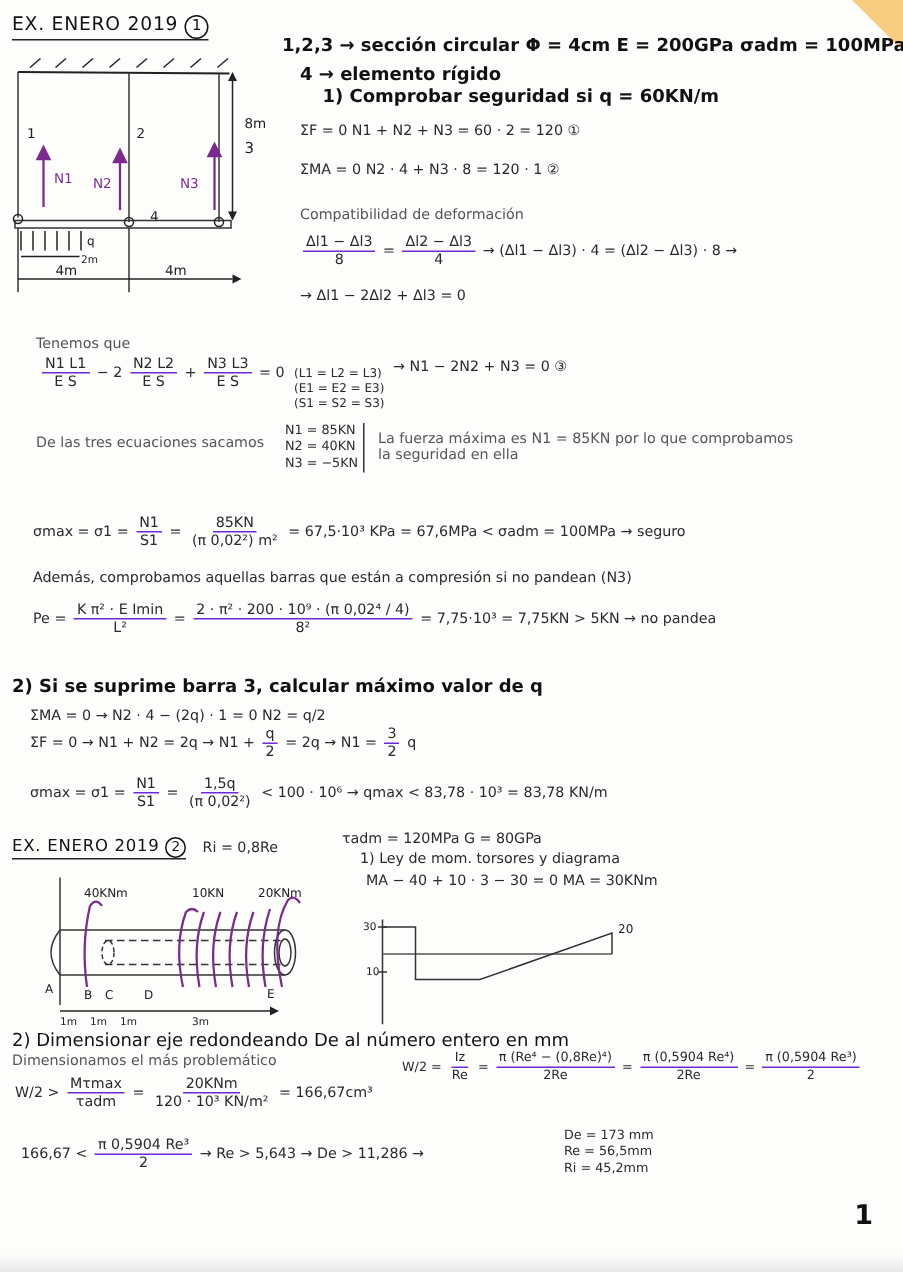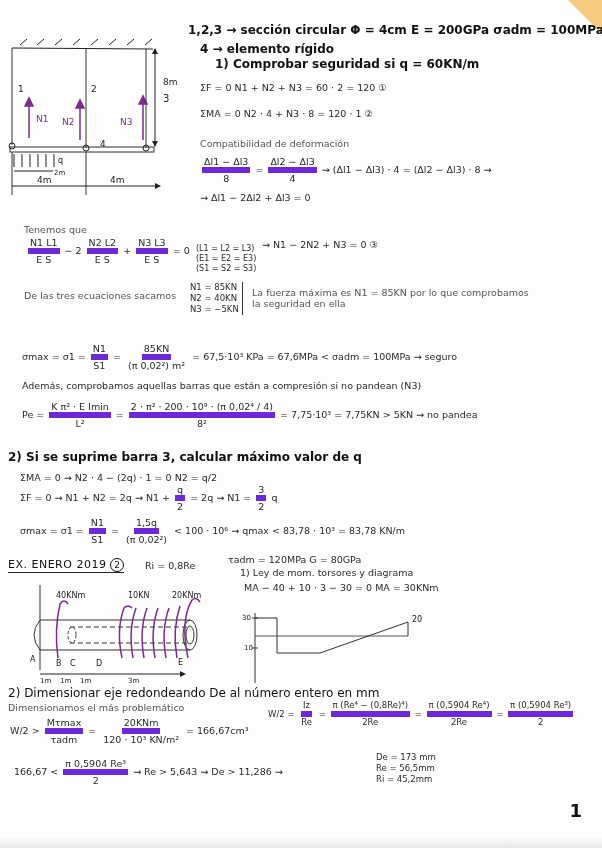--- a/index.html
+++ b/index.html
@@ -7,33 +7,37 @@
        font-family:"DejaVu Sans",sans-serif;color:#222;}
   .page{position:absolute;inset:0;background:#fdfdfc;}
   .corner{position:absolute;right:0;top:0;width:0;height:0;
           border-top:34px solid #f4c46a;border-left:34px solid transparent;opacity:.85;}
   .t{position:absolute;white-space:nowrap;font-size:9.5px;line-height:11px;color:#2a2a2a;}
   .b{font-weight:bold;color:#111;font-size:12px;}
   .h{font-size:12.5px;letter-spacing:.5px;color:#111;}
   .u{border-bottom:1px solid #222;}
   .light{color:#555;text-align:right;}
   .frac{display:inline-flex;flex-direction:column;align-items:center;vertical-align:middle;margin:0 2px;}
-  .frac .num{border-bottom:6px solid #6d28d9;padding:0 2px;}
+  .frac .num{border-bottom:1px solid #6d28d9;padding:0 2px;}
   .frac .den{padding:0 2px;}
   .pagenum{position:absolute;right:20px;top:800px;font-size:18px;font-weight:bold;color:#111;}
   svg{position:absolute;}
   .bot-shadow{position:absolute;left:0;right:0;bottom:0;height:12px;
               background:linear-gradient(to bottom,#fdfdfc,#e8e8e8);}
 </style>
 </head>
 <body>
 
 <div class="page">
   <div class="corner"></div>
 
+  <div class="t h u" style="left:8px;top:10px;">
+    <span>EX. ENERO 2019</span>
+    <span style="display:inline-block;width:14px;height:14px;border:1.3px solid #111;border-radius:50%;text-align:center;line-height:14px;font-size:10px;">1</span>
+  </div>
 
   <svg width="185" height="165" style="left:5px;top:30px;">
 
     <line x1="7" y1="18" x2="148" y2="19" stroke="#222" stroke-width="1.2"></line>
     <g stroke="#222" stroke-width="1">
       <line x1="15" y1="15" x2="22" y2="9"></line>
         <line x1="32" y1="15" x2="39" y2="9"></line>
       <line x1="50" y1="15" x2="57" y2="9"></line>
         <line x1="68" y1="15" x2="75" y2="9"></line>
       <line x1="86" y1="15" x2="93" y2="9"></line>
@@ -202,21 +206,21 @@
         <span class="num">1,5q</span>
         <span class="den">(π 0,02²)</span>
       </span>
     <span>&lt; 100 · 10⁶  →  qmax &lt; 83,78 · 10³ = 83,78 KN/m</span>
   </div>
 
   <div class="t h u" style="left:8px;top:558px;font-size:11px;">
     <span>EX. ENERO 2019</span>
     <span style="display:inline-block;width:12px;height:12px;border:1.2px solid #111;border-radius:50%;text-align:center;line-height:12px;font-size:9px;">2</span>
   </div>
-  <div class="t" style="left:145px;top:560px;">Ri = 0,8Re</div>
+  <div class="t" style="left:135px;top:560px;">Ri = 0,8Re</div>
   <div class="t" style="left:228px;top:554px;">τadm = 120MPa   G = 80GPa</div>
   <div class="t" style="left:240px;top:567px;">1) Ley de mom. torsores y diagrama</div>
   <div class="t" style="left:244px;top:582px;">MA − 40 + 10 · 3 − 30 = 0        MA = 30KNm</div>
 
   <svg width="190" height="105" style="left:20px;top:580px;">
     <line x1="20" y1="5" x2="20" y2="90" stroke="#333"></line>
     <path d="M20 40 Q8 55 20 70" fill="none" stroke="#333"></path>
     <line x1="20" y1="40" x2="170" y2="40" stroke="#333"></line>
     <line x1="20" y1="70" x2="170" y2="70" stroke="#333"></line>
     <ellipse cx="170" cy="55" rx="7" ry="15" fill="none" stroke="#333"></ellipse>

